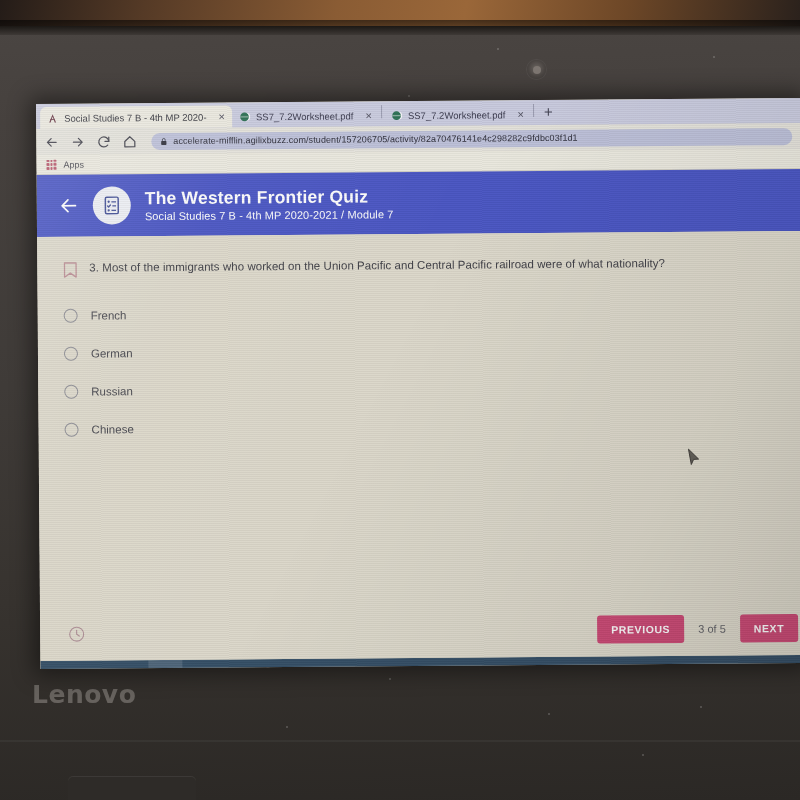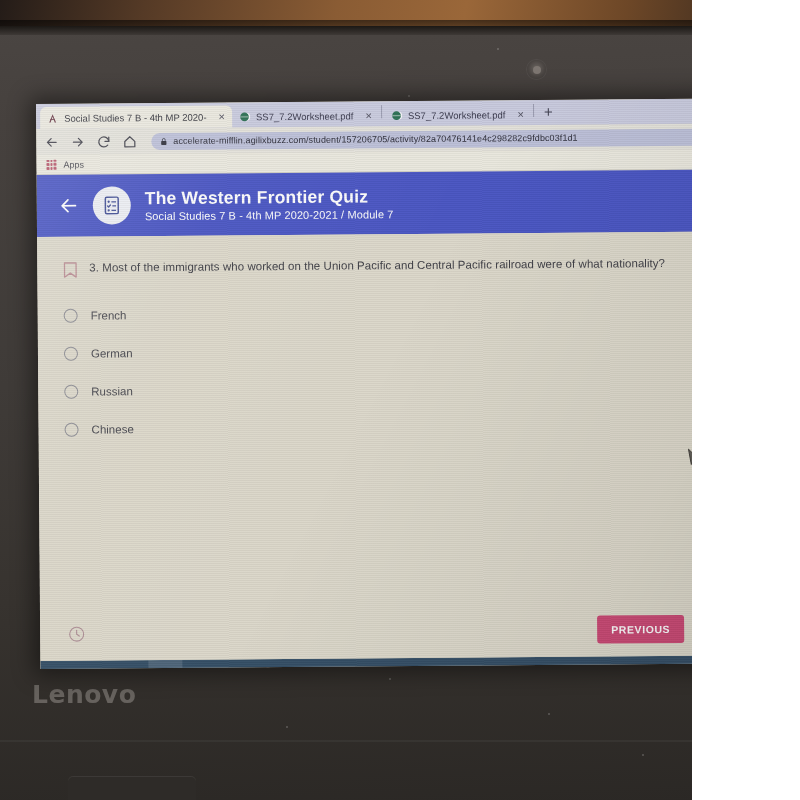--- a/index.html
+++ b/index.html
@@ -6,21 +6,21 @@
 
   html, body {
     width: 800px; height: 800px;
     overflow: hidden;
     font-family: "Liberation Sans", sans-serif;
   }
 
   
   #photo {
     position: relative;
-    width: 692px; height: 800px;
+    width: 800px; height: 800px;
     background: #a21caf;
     overflow: hidden;
   }
 
   
   #backdrop {
     position: absolute; left: 0; top: 0; width: 800px; height: 34px;
     background: linear-gradient(100deg,#241c18 0%, #553a26 18%, #8a5c34 42%,
                                 #9a6739 58%, #6d4727 78%, #2a211c 100%);
   }

